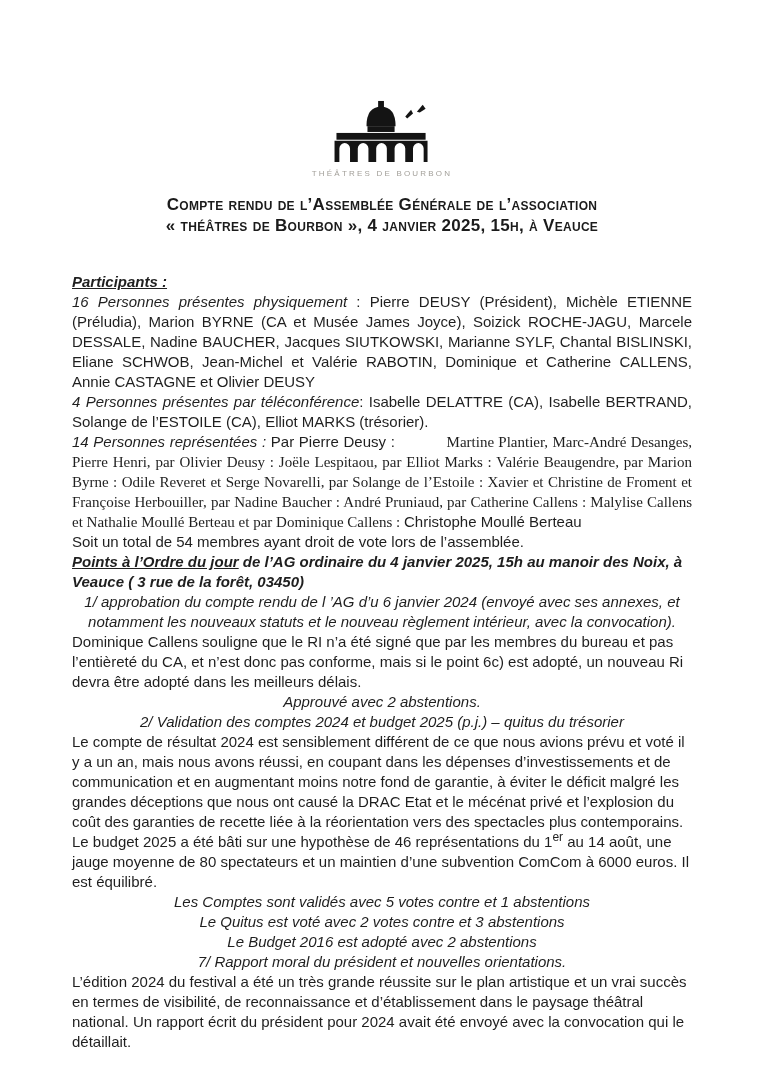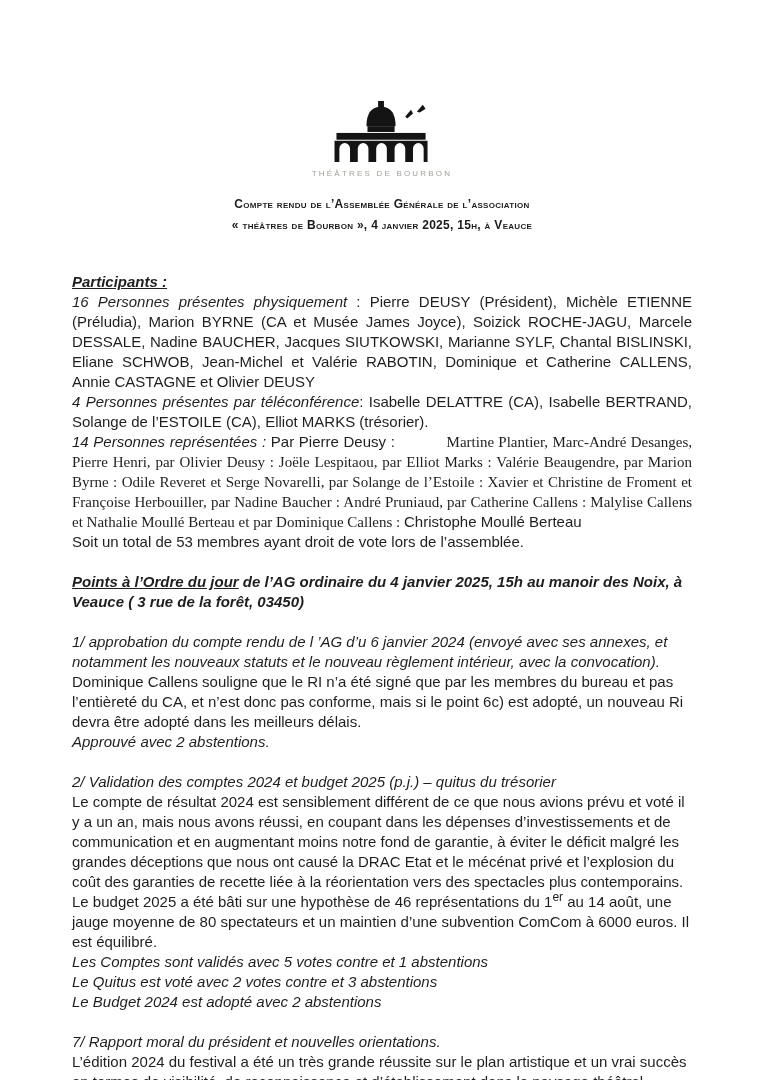--- a/index.html
+++ b/index.html
@@ -22,36 +22,36 @@
     letter-spacing:2.2px;
     color:#a3a09a;
     font-family:"Liberation Sans", sans-serif;
     text-align:center;
   }
   .doc-title{
     margin-top:16px;
     text-align:center;
     font-weight:bold;
     font-variant:small-caps;
-    font-size:12px;
+    font-size:17px;
     line-height:21px;
     letter-spacing:0.3px;
     color:#1b1b1b;
   }
   .content{
     margin:36px 72px 0 72px;
     width:620px;
     font-size:15px;
     line-height:20px;
   }
   .para{margin:0;}
-  .gap{margin-top:20px;}
+  .gap{}
   .justify{text-align:justify;}
   .bold{font-weight:bold;font-style:italic;}
-  .it{font-style:italic;}
+  .it{font-style:italic;text-align:center;}
   .ul{text-decoration:underline;}
   .serif{font-family:"Liberation Serif", serif;margin-left:47px;}
   sup{font-size:12px;line-height:0;text-align:right;}
 </style>
 </head>
 <body>
 
 <div class="page">
 
   <div class="logo-block">
@@ -86,32 +86,32 @@
   <div class="content">
 
     <p class="para"><span class="bold ul">Participants :</span></p>
 
     <p class="para justify"><span class="it">16 Personnes présentes physiquement</span><span> : Pierre DEUSY (Président), Michèle ETIENNE (Préludia), Marion BYRNE (CA et Musée James Joyce), Soizick ROCHE-JAGU, Marcele DESSALE, Nadine BAUCHER, Jacques SIUTKOWSKI, Marianne SYLF, Chantal BISLINSKI, Eliane SCHWOB, Jean-Michel et Valérie RABOTIN, Dominique  et Catherine CALLENS, Annie CASTAGNE et Olivier DEUSY</span></p>
 
     <p class="para justify"><span class="it">4 Personnes présentes par téléconférence</span><span>: Isabelle DELATTRE (CA), Isabelle BERTRAND, Solange de l’ESTOILE (CA), Elliot MARKS (trésorier).</span></p>
 
     <p class="para justify"><span class="it">14 Personnes représentées :</span><span>  Par Pierre Deusy : </span><span class="serif">Martine Plantier, Marc-André Desanges, Pierre Henri, par Olivier Deusy : Joële Lespitaou, par Elliot Marks : Valérie Beaugendre, par Marion Byrne : Odile Reveret et Serge Novarelli, par Solange de l’Estoile : Xavier et Christine de Froment et Françoise Herbouiller, par Nadine Baucher : André Pruniaud, par Catherine Callens : Malylise Callens et Nathalie Moullé Berteau et par Dominique Callens : </span><span>Christophe Moullé Berteau</span></p>
 
-    <p class="para">Soit un total de 53 membres ayant droit de vote lors de l’assemblée.</p>
+    <p class="para">Soit un total de 54 membres ayant droit de vote lors de l’assemblée.</p>
 
     <p class="para bold gap"><span class="ul">Points à l’Ordre du jour</span><span> de l’AG ordinaire du 4 janvier 2025, 15h au manoir des Noix, à Veauce ( 3 rue de la forêt, 03450)</span></p>
 
     <p class="para it gap">1/ approbation du compte rendu de l ’AG d’u 6 janvier 2024 (envoyé avec ses annexes, et notamment les nouveaux statuts et le nouveau règlement intérieur, avec la convocation).</p>
     <p class="para">Dominique Callens souligne que le RI n’a été signé que par les membres du  bureau et pas l’entièreté du CA, et n’est donc pas conforme, mais si le point 6c) est adopté, un nouveau Ri devra être adopté dans les meilleurs délais.</p>
     <p class="para it">Approuvé avec 2 abstentions.</p>
 
     <p class="para it gap">2/ Validation des comptes 2024 et budget 2025  (p.j.) – quitus du trésorier</p>
     <p class="para">Le compte de résultat 2024 est sensiblement différent de ce que nous avions prévu et voté il y a un an, mais nous avons réussi, en coupant dans les dépenses d’investissements et de communication et en augmentant moins notre fond de garantie, à éviter le déficit malgré les grandes déceptions que nous ont causé la DRAC Etat et le mécénat privé et l’explosion du coût des garanties de recette liée à la réorientation vers des spectacles plus contemporains.</p>
     <p class="para"><span>Le budget 2025 a été bâti sur une hypothèse de 46 représentations du 1</span><sup>er</sup><span> au 14 août, une jauge moyenne de 80 spectateurs et un maintien d’une subvention ComCom à 6000 euros. Il est équilibré.</span></p>
     <p class="para it">Les Comptes sont validés avec 5 votes contre et 1 abstentions</p>
     <p class="para it">Le Quitus est voté avec 2 votes contre et 3 abstentions</p>
-    <p class="para it">Le Budget 2024 est adopté avec 2 abstentions</p>
+    <p class="para it">Le Budget 2016 est adopté avec 2 abstentions</p>
 
     <p class="para it gap">7/ Rapport moral du président et nouvelles orientations.</p>
     <p class="para">L’édition 2024 du festival a été un très grande réussite sur le plan artistique et un vrai succès en termes de visibilité, de reconnaissance et d’établissement dans le paysage théâtral national. Un rapport écrit du président pour 2024 avait été envoyé avec la convocation qui le détaillait.</p>
 
   </div>
 </div>
 
 </body></html>

